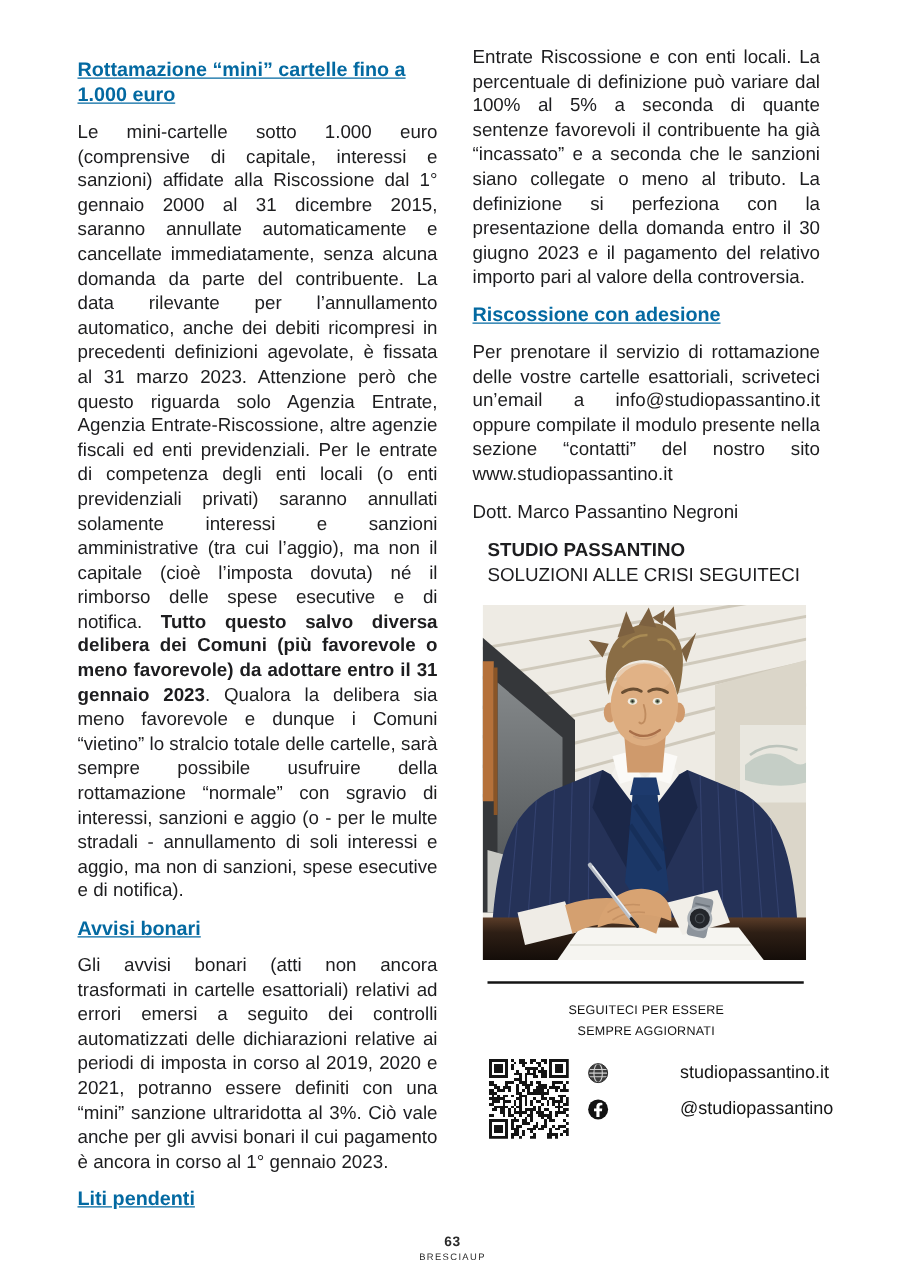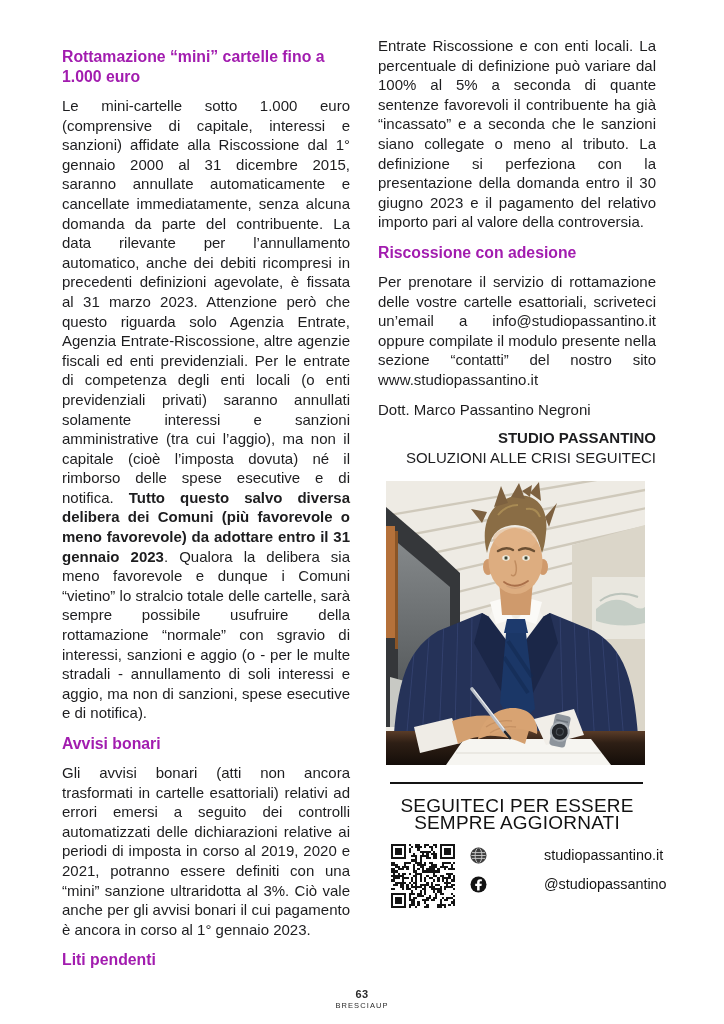--- a/index.html
+++ b/index.html
@@ -6,30 +6,30 @@
   .page{
     position:relative; width:724px; height:1024px; background:#ffffff;
     font-family:"Liberation Sans", sans-serif; color:#1d1d1f;
     overflow:hidden; margin:0 auto;
   }
   .col{position:absolute; top:36px; font-size:15px; line-height:19.6px; text-align:justify;}
   .col-left{left:62px; width:288px;}
   .col-right{left:378px; width:278px;}
   .col p{margin:0 0 10px 0;}
   .col h3{
-    font-size:15.8px; line-height:20px; font-weight:700; color:#a21caf;
-    margin:11px 0 9px 0; text-align:left;
+    font-size:15.8px; line-height:20px; font-weight:700; color:#0369a1;
+    margin:11px 0 9px 0; text-align:left;text-decoration:underline;
   }
   .bold-inline{font-weight:700;}
   .author-line{margin:2px 0 9px 0 !important; text-align:left;}
-  .studio-block{margin:0; text-align:right; line-height:20px;}
+  .studio-block{margin:12px; text-align:left; line-height:20px;}
   .studio-name{font-weight:700;}
   .photo-frame{margin:13px 0 0 8px; width:259px; height:284px; overflow:hidden;}
   .divider{width:253px; border-top:2px solid #141414; margin:17px 0 0 12px;}
-  .follow-text{margin-top:13px; text-align:center; font-size:19px; line-height:17px; letter-spacing:.2px; color:#121212;}
+  .follow-text{margin-top:13px; text-align:center; font-size:10px; line-height:17px; letter-spacing:.2px; color:#121212;}
   .follow-row{display:flex; align-items:flex-start; margin-top:13px; padding-left:13px;}
   .qr-box{width:64px; height:64px;}
   .social-links{margin-left:15px; padding-top:2px;}
   .social-row{display:flex; align-items:center; margin-bottom:9px;gap:48px;}
   .social-row .icon{width:17px; height:17px; flex:0 0 17px;}
   .social-label{margin-left:9px; font-size:14.4px; color:#141414; white-space:nowrap;}
   .page-footer{position:absolute; left:0; right:0; bottom:14px; text-align:center; color:#2a2a2a;}
   .page-number{font-size:11px; font-weight:700; letter-spacing:.5px;}
   .magazine-logo{font-size:7.5px; font-weight:400; letter-spacing:1.1px; margin-top:1px;}
 </style>

